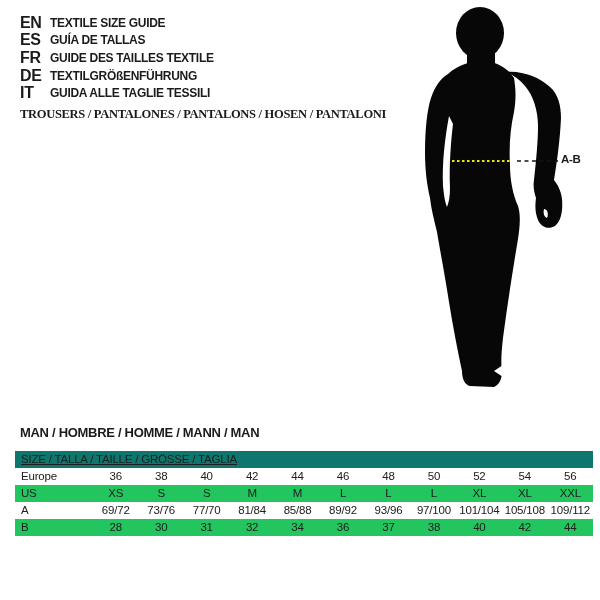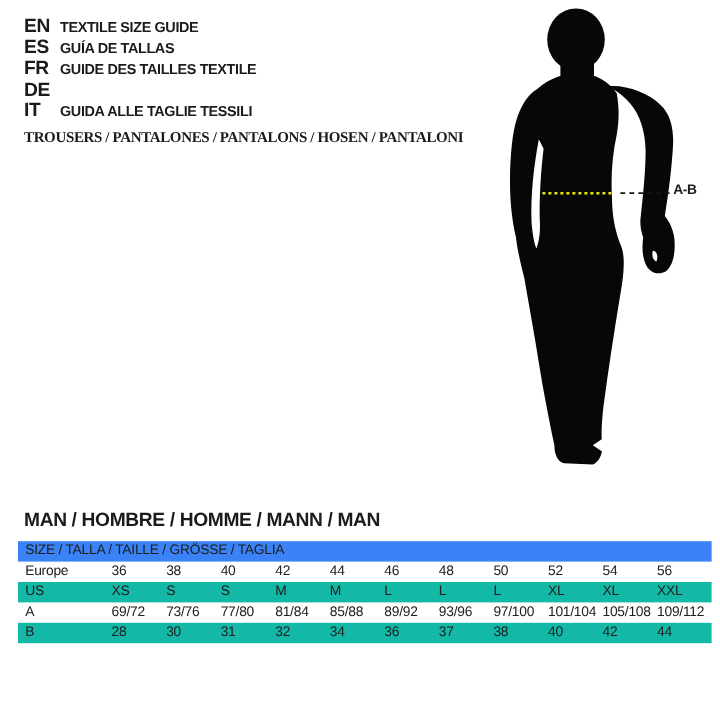--- a/index.html
+++ b/index.html
@@ -18,35 +18,35 @@
     letter-spacing:-0.3px; width:400px;font-family:Liberation Serif, serif;
   }
   
   .figure-svg { position:absolute; left:0; top:0; width:600px; height:600px; }
   .ab-label {
     position:absolute; left:561px; top:153px; font-size:11.5px; font-weight:700;
     letter-spacing:-0.3px;
   }
   
   .section-heading {
-    position:absolute; left:20px; top:425px; font-size:16px; font-weight:700;
+    position:absolute; left:20px; top:425px; font-size:13px; font-weight:700;
     letter-spacing:-0.3px;
   }
   .size-table {
     position:absolute; left:15px; top:451px; width:578px;
     font-size:11.5px; letter-spacing:-0.2px; color:#202020;
   }
   .table-header {
-    height:17px; line-height:17px; background:#3b82f6; padding-left:6px;
-    font-size:11.5px; color:#1d1d1d;
+    height:17px; line-height:17px; background:#0f766e; padding-left:6px;
+    font-size:11.5px; color:#1d1d1d;text-decoration:underline;
   }
   .t-row { display:flex; height:17px; line-height:17px; }
-  .t-row.striped { background:#14b8a6; }
+  .t-row.striped { background:#22c55e; }
   .t-label { width:78px; padding-left:6px; }
-  .t-cell { flex:1; }
+  .t-cell { flex:1; text-align:center; }
   
   .notes { position:absolute; left:20px; top:552px; }
   .note-line { font-size:11.5px; font-weight:700; letter-spacing:-0.3px; line-height:16.5px; }
 </style>
 </head>
 <body>
 
 <div class="page">
 
   <div class="lang-list">
@@ -57,20 +57,21 @@
     <div class="lang-row">
       <span class="lang-code">ES</span>
       <span class="lang-label">GUÍA DE TALLAS</span>
     </div>
     <div class="lang-row">
       <span class="lang-code">FR</span>
       <span class="lang-label">GUIDE DES TAILLES TEXTILE</span>
     </div>
     <div class="lang-row">
       <span class="lang-code">DE</span>
+      <span class="lang-label">TEXTILGRÖßENFÜHRUNG</span>
     </div>
     <div class="lang-row">
       <span class="lang-code">IT</span>
       <span class="lang-label">GUIDA ALLE TAGLIE TESSILI</span>
     </div>
   </div>
 
   <div class="product-heading">TROUSERS / PANTALONES / PANTALONS / HOSEN / PANTALONI</div>
 
   <svg class="figure-svg" viewBox="0 0 600 600" xmlns="http://www.w3.org/2000/svg">
@@ -162,21 +163,21 @@
       <div class="t-cell">L</div>
       <div class="t-cell">XL</div>
       <div class="t-cell">XL</div>
       <div class="t-cell">XXL</div>
     </div>
 
     <div class="t-row">
       <div class="t-label">A</div>
       <div class="t-cell">69/72</div>
       <div class="t-cell">73/76</div>
-      <div class="t-cell">77/80</div>
+      <div class="t-cell">77/70</div>
       <div class="t-cell">81/84</div>
       <div class="t-cell">85/88</div>
       <div class="t-cell">89/92</div>
       <div class="t-cell">93/96</div>
       <div class="t-cell">97/100</div>
       <div class="t-cell">101/104</div>
       <div class="t-cell">105/108</div>
       <div class="t-cell">109/112</div>
     </div>
 

